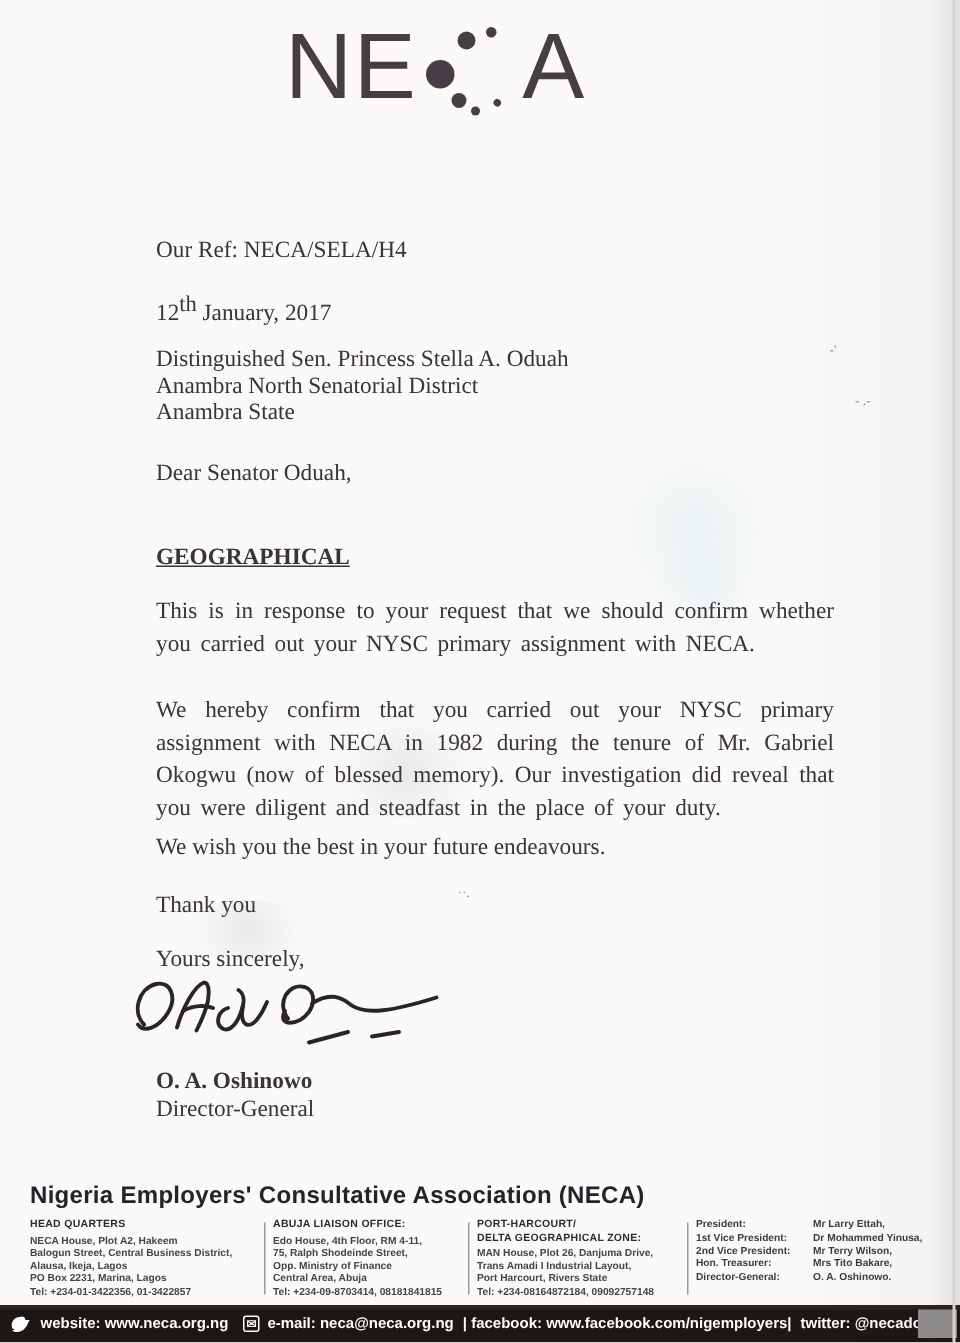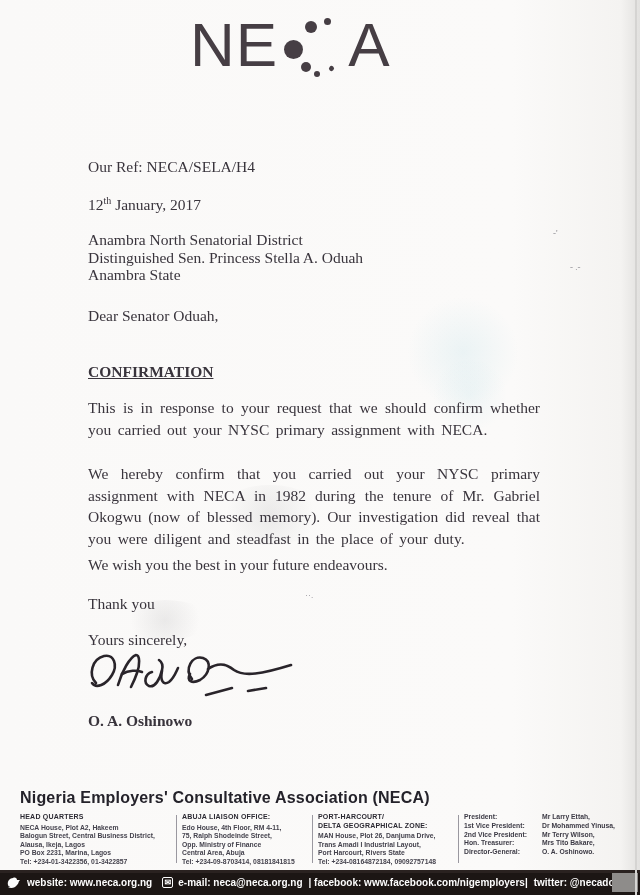--- a/index.html
+++ b/index.html
@@ -18,25 +18,25 @@
   .c-cluster i{position:absolute;border-radius:50%;background:#463e44;}
   .d1{left:0px;top:22px;width:19px;height:19px;}
   .d2{left:21px;top:3px;width:12px;height:12px;}
   .d3{left:40px;top:0px;width:7px;height:7px;}
   .d4{left:17px;top:44px;width:10px;height:10px;}
   .d5{left:30px;top:53px;width:6px;height:6px;}
   .d6{left:45px;top:48px;width:5px;height:5px;transform:rotate(40deg);border-radius:40% 60% 60% 40%;}
   .tagline{margin-top:4px;text-align:right;font-family:"Liberation Sans",sans-serif;
     font-size:10.5px;font-weight:700;color:#4c464c;letter-spacing:.3px;padding-right:6px;}
   
-  .lb{position:absolute;left:88px;width:452px;font-size:15.5px;}
+  .lb{position:absolute;left:104px;width:452px;font-size:15.5px;}
   .just{text-align:justify;line-height:21.5px;word-spacing:2.5px;}
   .ref{top:158px;}
   .date{top:195px;}
-  .date sup{font-size:10px;vertical-align:6px;}
+  .date sup{font-size:15px;vertical-align:6px;}
   .addr{top:231px;line-height:17.5px;}
   .salut{top:307px;}
   .subj{top:341px;line-height:20.5px;font-weight:700;}
   .subj span{text-decoration:underline;}
   .p1{top:397px;}
   .p2{top:463px;}
   .p3{top:556px;}
   .thanks{top:595px;}
   .vale{top:631px;}
   .sig{position:absolute;top:643px;left:86px;}
@@ -103,30 +103,30 @@
       </span>
       <span>A</span>
     </div>
   </div>
 
   <div class="lb ref">Our Ref: NECA/SELA/H4</div>
 
   <div class="lb date"><span>12</span><sup>th</sup><span> January, 2017</span></div>
 
   <div class="lb addr">
+    <div>Distinguished Sen. Princess Stella A. Oduah</div>
     <div>Anambra North Senatorial District</div>
-    <div>Distinguished Sen. Princess Stella A. Oduah</div>
     <div>Anambra State</div>
   </div>
 
   <div class="lb salut">Dear Senator Oduah,</div>
 
   <div class="lb subj">
     <br>
-    <span>CONFIRMATION</span>
+    <span>GEOGRAPHICAL</span>
   </div>
 
   <div class="lb just p1">This is in response to your request that we should confirm whether you carried out your NYSC primary assignment with NECA.</div>
   <div class="lb just p2">We hereby confirm that you carried out your NYSC primary assignment with NECA in 1982 during the tenure of Mr. Gabriel Okogwu (now of blessed memory). Our investigation did reveal that you were diligent and steadfast in the place of your duty.</div>
   <div class="lb p3">We wish you the best in your future endeavours.</div>
 
   <div class="lb thanks">Thank you</div>
   <div class="lb vale">Yours sincerely,</div>
 
   <svg class="sig" width="215" height="62" viewBox="0 0 215 62">
@@ -137,20 +137,21 @@
       <path d="M66,29 C59,31 57,40 63,43 C69,45 74,36 76,27 C77,23 76,19 73,17"></path>
       <path d="M76,28 C74,37 77,43 83,39 C88,35 90,29 92,25"></path>
       <path d="M106,36 C98,26 106,12 117,15 C126,18 124,31 114,37 C106,41 100,38 104,31"></path>
       <path d="M122,26 C134,18 142,22 148,27 C158,34 176,31 205,22"></path>
       <path d="M120,52 L146,45"></path>
       <path d="M162,48 L180,45"></path>
     </g>
   </svg>
 
   <div class="lb name">O. A. Oshinowo</div>
+  <div class="lb dtitle">Director-General</div>
 
   <div class="footer-title">Nigeria Employers' Consultative Association (NECA)</div>
 
   <div class="fcols">
     <div class="fcol fc1">
       <div class="fhead">HEAD QUARTERS</div>
       <div class="fline first">NECA House, Plot A2, Hakeem</div>
       <div class="fline">Balogun Street, Central Business District,</div>
       <div class="fline">Alausa, Ikeja, Lagos</div>
       <div class="fline">PO Box 2231, Marina, Lagos</div>

